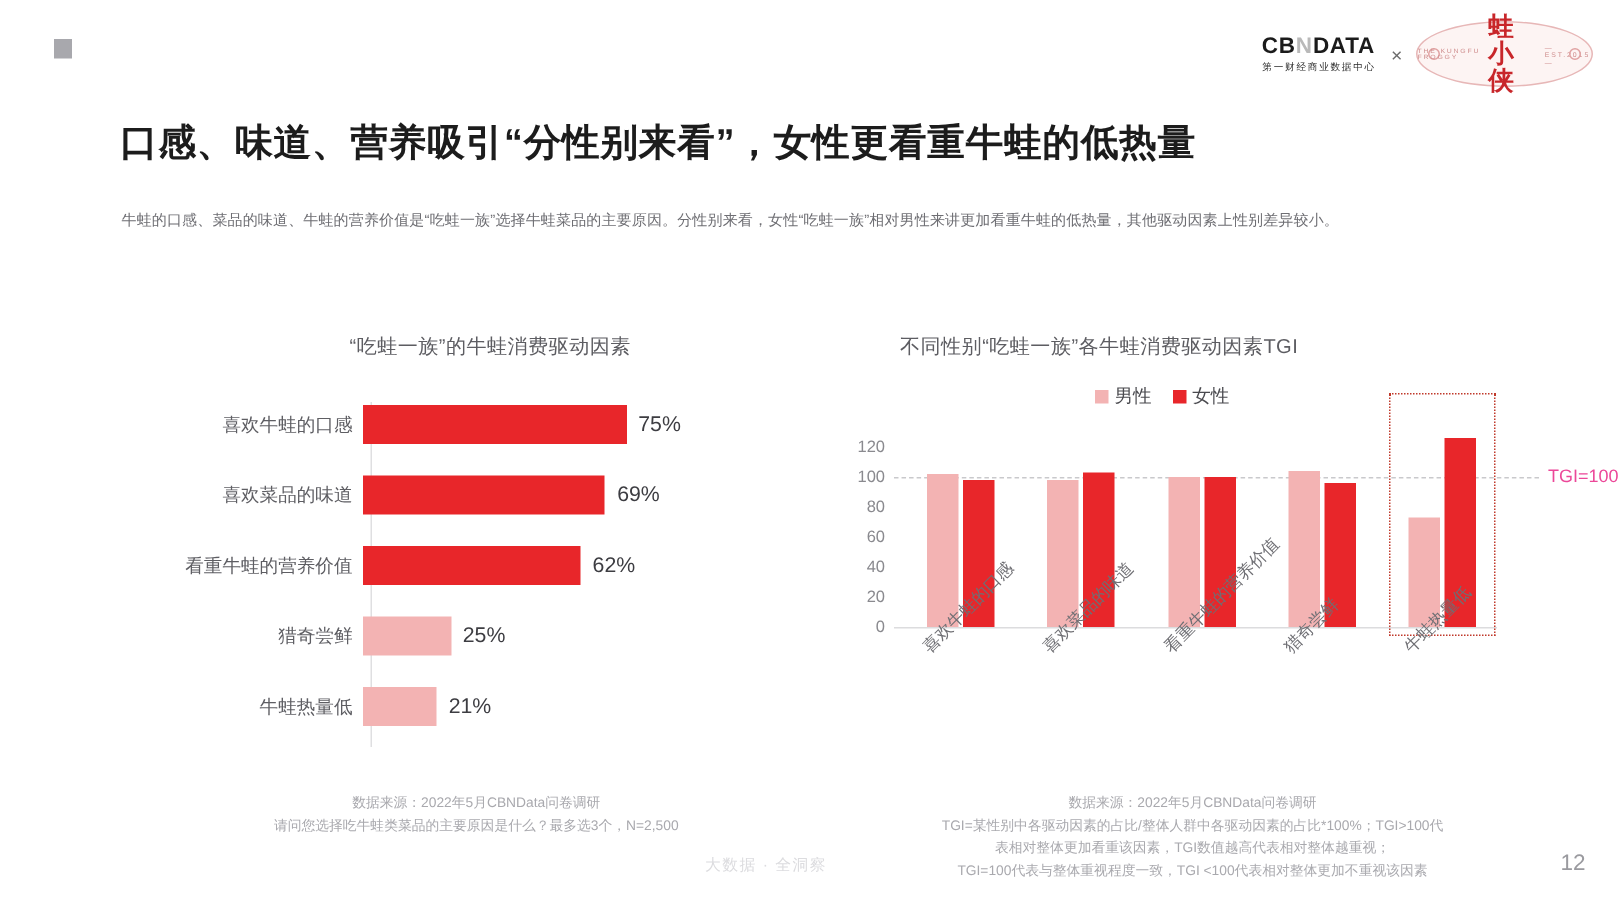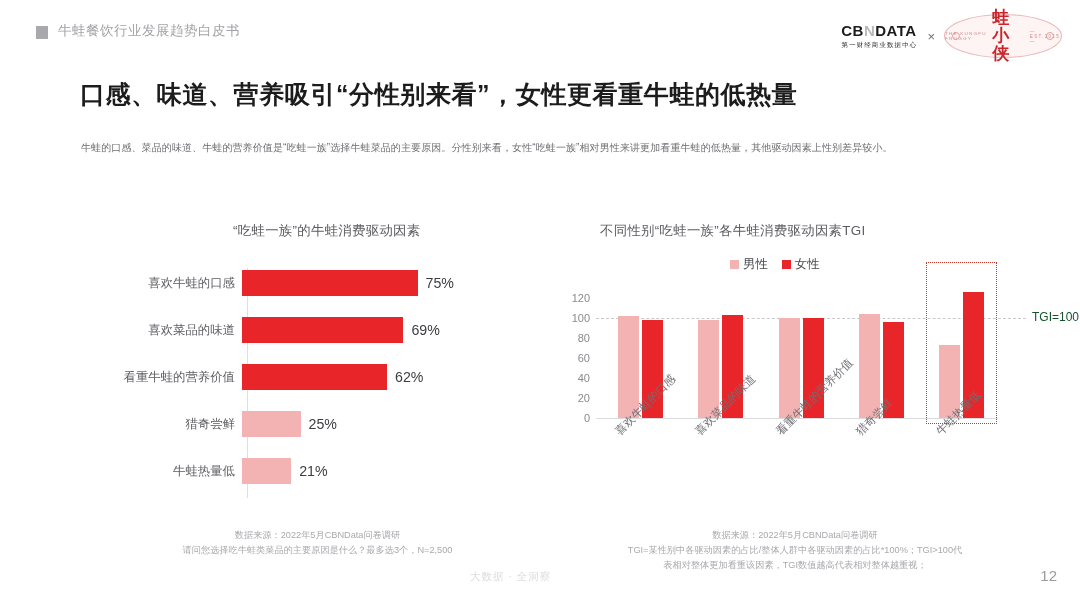--- a/index.html
+++ b/index.html
@@ -71,21 +71,21 @@
 
   .group { position:absolute; bottom:0; display:flex; align-items:flex-end; gap:3px; height:130px; }
   .gbar { width:21px; }
   .gbar.m { background:#f3b3b3; }
   .gbar.f { background:#e8262a; }
 
   .highlight-box {
     position:absolute; border:1.6px dotted #c0392b; background:transparent;
   }
   .tgi-line { position:absolute; height:0; border-top:1px dashed #c9c9cc; }
-  .tgi-label { position:absolute; font-size:12px; color:#14532d; white-space:nowrap; }
+  .tgi-label { position:absolute; font-size:12px; color:#ec4899; white-space:nowrap; }
 
   .xlabels { position:absolute; left:48px; top:170px; width:420px; height:90px; }
   .xlab {
     position:absolute; font-size:11.4px; color:#6f6f74; white-space:nowrap;
     transform-origin: left top; transform: rotate(-45deg);
   }
 
   
   .foot { position:absolute; font-size:9.2px; color:#a9a9ae; line-height:1.62; text-align:center; }
   #foot-left  { left:110px; top:528px; width:415px; }
@@ -94,21 +94,20 @@
   .watermark { position:absolute; left:470px; top:570px; font-size:10.5px; color:#dcdcdf; letter-spacing:1px; }
   .pageno { position:absolute; right:23px; top:567px; font-size:15px; color:#9a9a9f; }
 </style>
 </head>
 <body>
 
 <div class="page">
 
   <div class="header">
     <div class="hdr-mark"></div>
-    <div class="hdr-title">牛蛙餐饮行业发展趋势白皮书</div>
 
     <div class="brand">
       <div class="cbn">
         <div class="cbn-word"><span>CB</span><span class="x">N</span><span>DATA</span></div>
         <div class="cbn-sub">第一财经商业数据中心</div>
       </div>
       <div class="brand-x">×</div>
       <div class="frog">
         <div class="frog-dot l"></div>
         <div class="frog-dot r"></div>
@@ -222,18 +221,19 @@
   </div>
 
   <div class="foot" id="foot-left">
     <div>数据来源：2022年5月CBNData问卷调研</div>
     <div>请问您选择吃牛蛙类菜品的主要原因是什么？最多选3个，N=2,500</div>
   </div>
   <div class="foot" id="foot-right">
     <div>数据来源：2022年5月CBNData问卷调研</div>
     <div>TGI=某性别中各驱动因素的占比/整体人群中各驱动因素的占比*100%；TGI&gt;100代</div>
     <div>表相对整体更加看重该因素，TGI数值越高代表相对整体越重视；</div>
+    <div>TGI=100代表与整体重视程度一致，TGI &lt;100代表相对整体更加不重视该因素</div>
   </div>
 
   <div class="watermark">大数据 · 全洞察</div>
   <div class="pageno">12</div>
 
 </div>
 
 </body></html>

